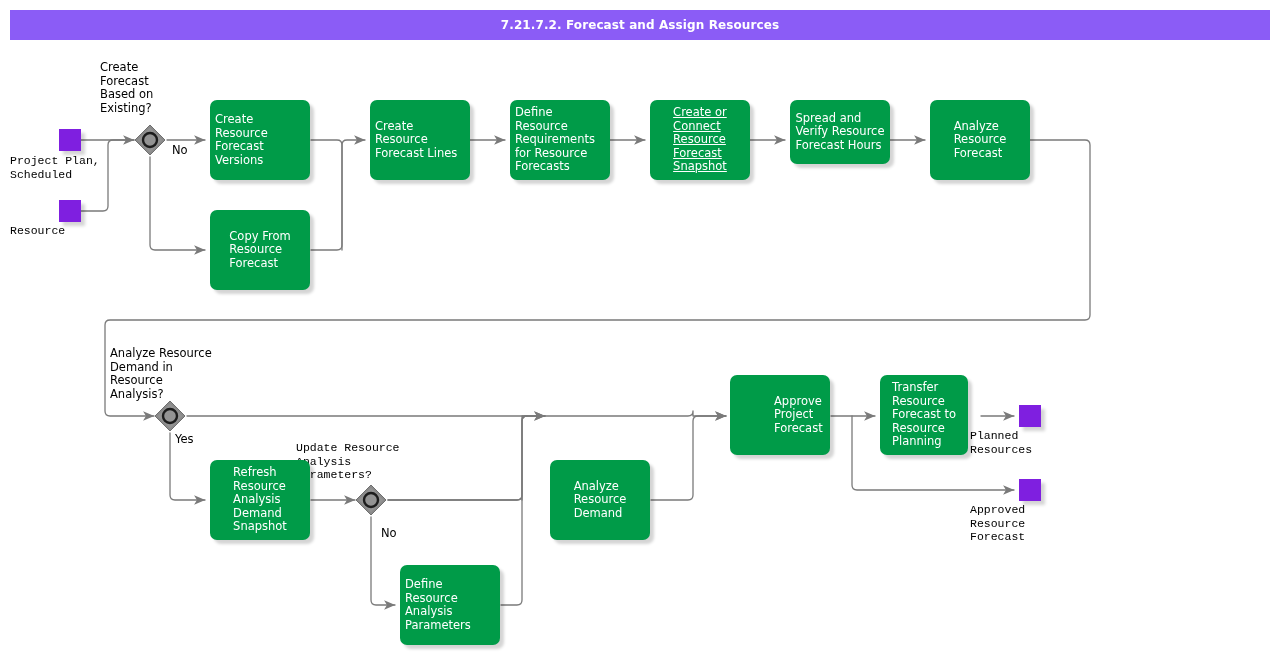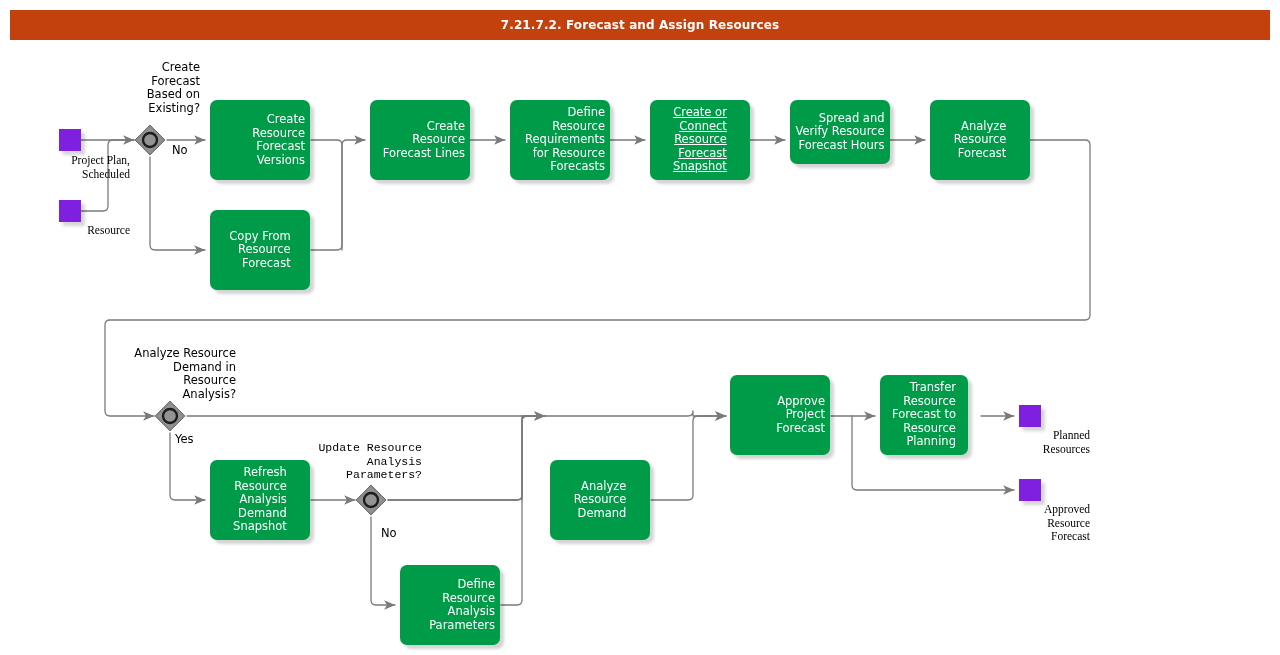--- a/index.html
+++ b/index.html
@@ -13,21 +13,21 @@
     width:1280px;
     height:655px;
     background:#ffffff;
     overflow:hidden;
   }
   
   #title-bar{
     position:absolute;
     left:10px; top:10px;
     width:1260px; height:30px;
-    background:#c2410c;
+    background:#8b5cf6;
     display:flex;align-items:center;justify-content:center;
   }
   #title-bar .title-text{
     color:#ffffff;
     font-size:12px;
     font-weight:bold;
     letter-spacing:.1px;
     font-family:"DejaVu Sans","Liberation Sans",sans-serif;
   }
   
@@ -35,51 +35,51 @@
     position:absolute;left:0;top:0;width:1280px;height:655px;
     pointer-events:none;
   }
   
   .node{position:absolute;box-sizing:border-box;}
   .task{
     background:#009B48;
     border-radius:7px;
     color:#ffffff;
     display:flex;align-items:center;justify-content:center;
-    text-align:right;
+    text-align:left;
     font-size:11.5px;
     line-height:13.5px;
     padding:3px 5px;
     box-shadow:4px 4px 3px rgba(0,0,0,.17);
     font-family:"DejaVu Sans","Liberation Sans",sans-serif;
   }
   .task span{display:block;white-space:pre-line;}
   .datanode{
     width:22px;height:22px;
     background:#7F1FE0;
     box-shadow:4px 4px 3px rgba(0,0,0,.17);
   }
   .datalabel{
     position:absolute;
     font-size:11.5px;
     line-height:13.5px;
     color:#000000;
-    text-align:right;
+    text-align:left;
     white-space:pre-line;
-    font-family:Liberation Serif, serif;
+    font-family:Liberation Mono, monospace;
   }
   .gateway{
     width:32px;height:32px;
   }
   .gwlabel{
     position:absolute;
     font-size:11.5px;
     line-height:13.5px;
     color:#000000;
-    text-align:right;
+    text-align:left;
     white-space:pre-line;
     font-family:"DejaVu Sans","Liberation Sans",sans-serif;
   }
   .branchlabel{
     position:absolute;
     font-size:11.5px;
     line-height:13px;
     color:#000000;
     font-family:"DejaVu Sans","Liberation Sans",sans-serif;
   }

